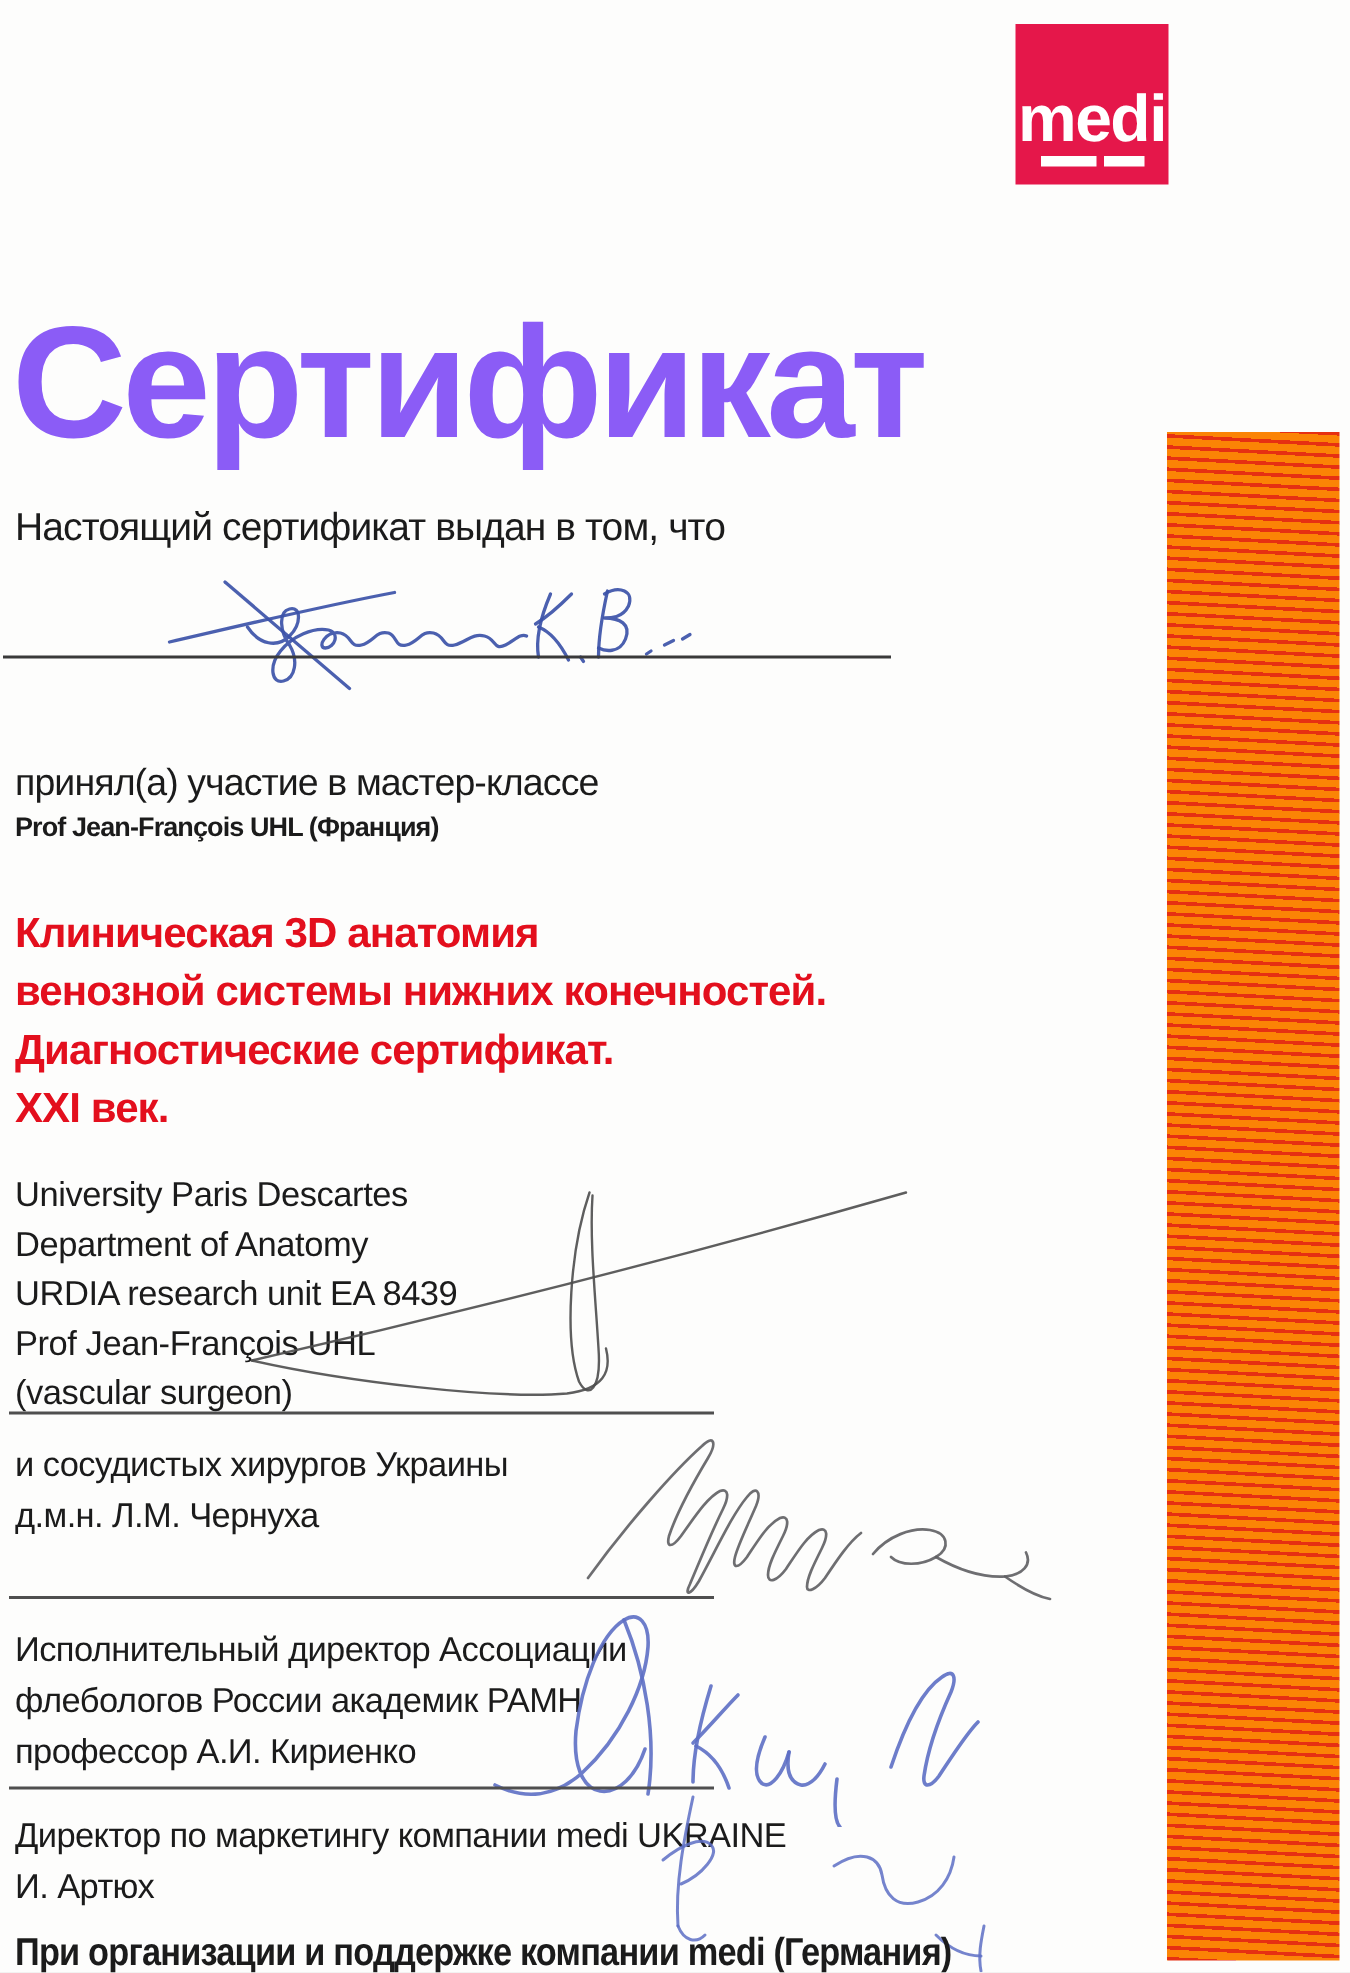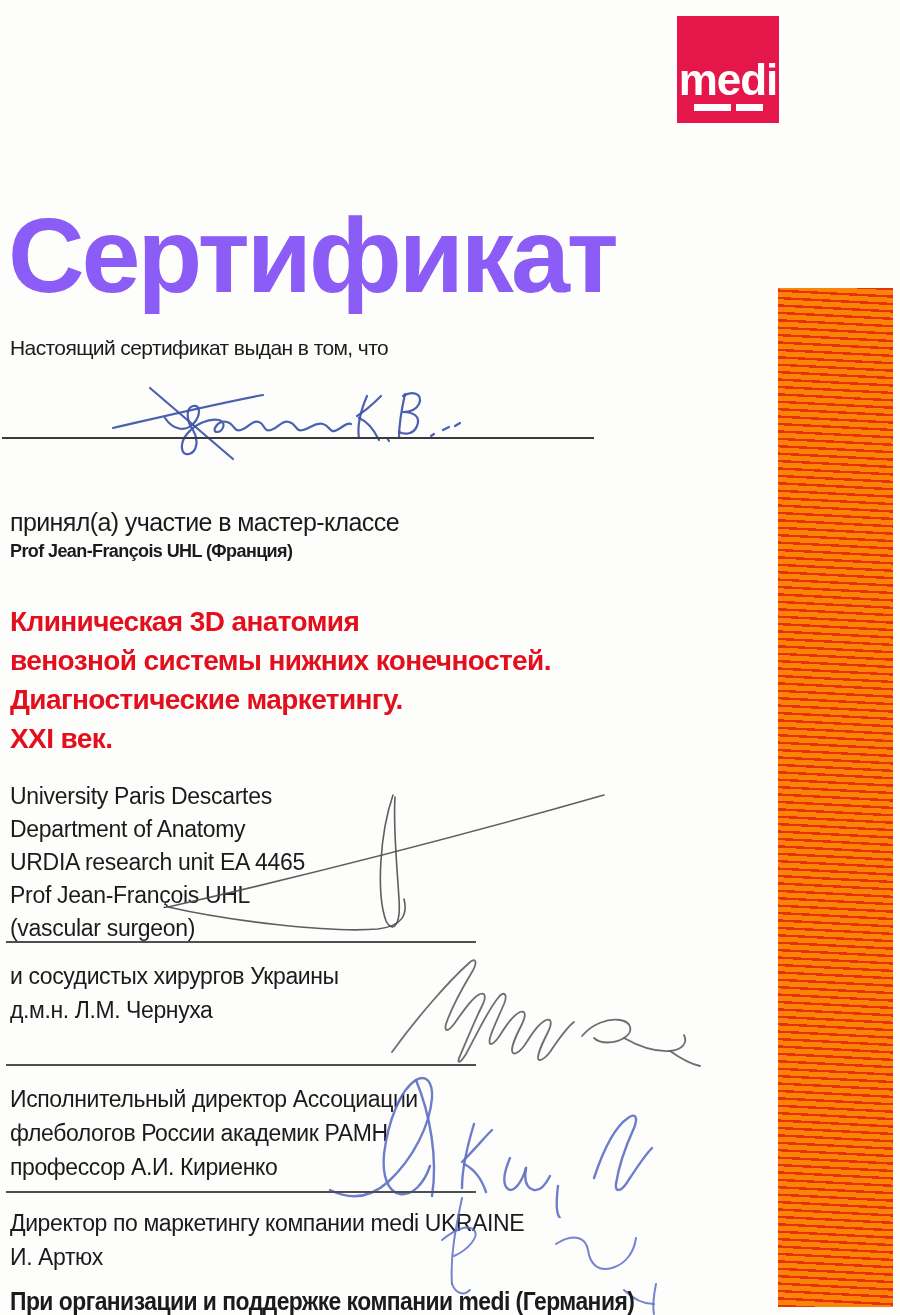--- a/index.html
+++ b/index.html
@@ -30,21 +30,21 @@
       #e63012 0px, #e63012 2.4px, #fb8405 2.4px, #fb8405 7.4px);
   }
 
   .title {
     position:absolute; left:8px; top:196px; margin:0;
     font-size:106px; line-height:118px; font-weight:bold;
     letter-spacing:-3px; color:#8b5cf6; white-space:nowrap;
   }
 
   .tline { position:absolute; left:10px; white-space:nowrap; }
-  .intro { top:336px; font-size:21px; letter-spacing:-0.6px; }
+  .intro { top:336px; font-size:26px; letter-spacing:-0.6px; }
   .participation { top:468px; font-size:25px; letter-spacing:-0.6px;margin-top:40px; }
   .prof { top:541px; font-size:18px; font-weight:bold; letter-spacing:-0.6px; }
 
   .course {
     position:absolute; left:10px; top:602px;
     font-size:28px; font-weight:bold; line-height:39px;
     color:#e30f1d; letter-spacing:-0.6px;
   }
 
   .details {
@@ -117,28 +117,28 @@
 
   <div class="name-rule"></div>
 
   <div class="tline participation">принял(а) участие в мастер-классе</div>
 
   <div class="tline prof">Prof Jean-François UHL (Франция)</div>
 
   <div class="course">
     <div>Клиническая 3D анатомия</div>
     <div>венозной системы нижних конечностей.</div>
-    <div>Диагностические маркетингу.</div>
+    <div>Диагностические сертификат.</div>
     <div>XXI век.</div>
   </div>
 
   <div class="details">
     <div>University Paris Descartes</div>
     <div>Department of Anatomy</div>
-    <div>URDIA research unit EA 4465</div>
+    <div>URDIA research unit EA 8439</div>
     <div>Prof Jean-François UHL</div>
     <div>(vascular surgeon)</div>
   </div>
 
   <svg class="sig ink-gray" style="left:160px;top:775px" width="450" height="165" viewBox="0 0 450 165" role="img">
     <path d="M8,132 C130,104 290,64 444,20"></path>
     <path d="M8,132 C70,146 170,158 218,154 C242,151 248,140 244,124"></path>
     <path d="M233,20 C220,58 216,118 226,146 C232,158 241,152 239,124 C237,90 233,52 235,22"></path>
   </svg>
 

